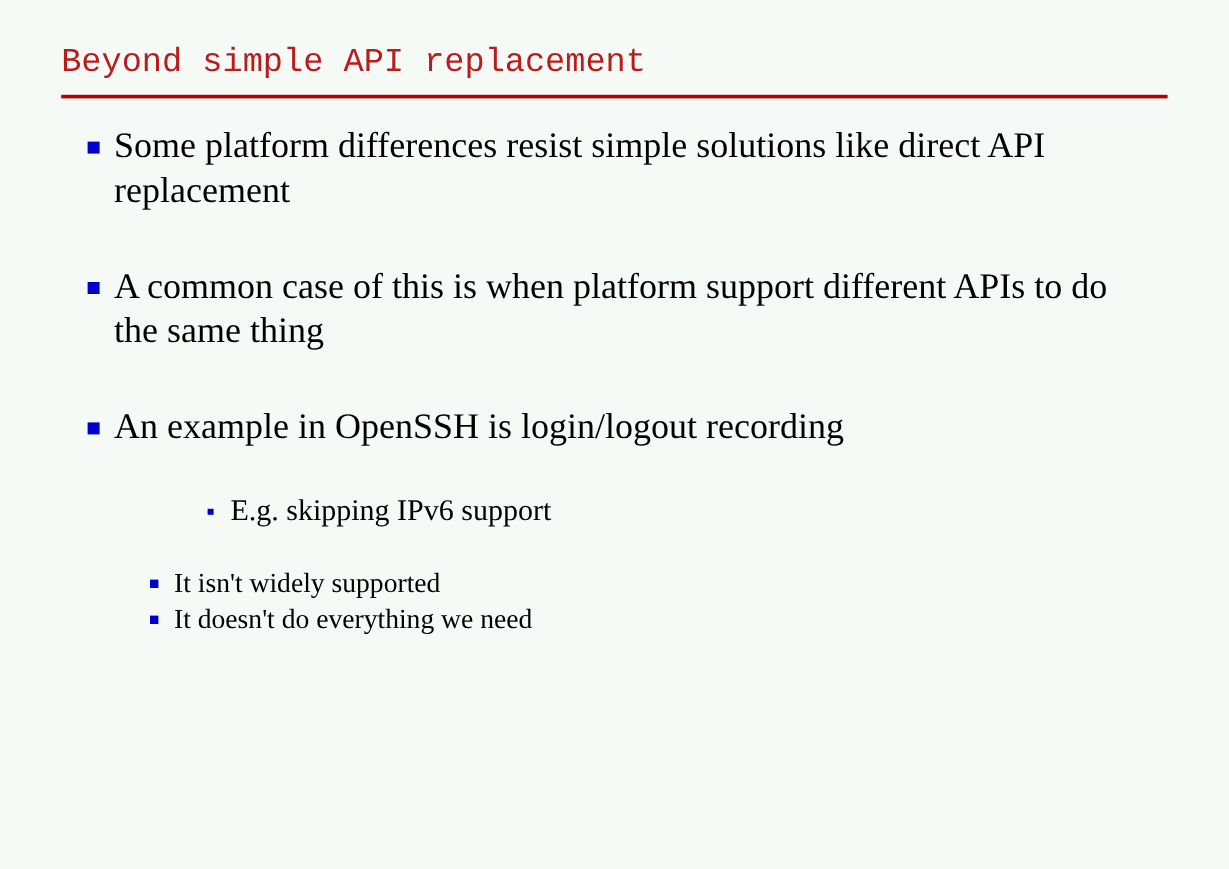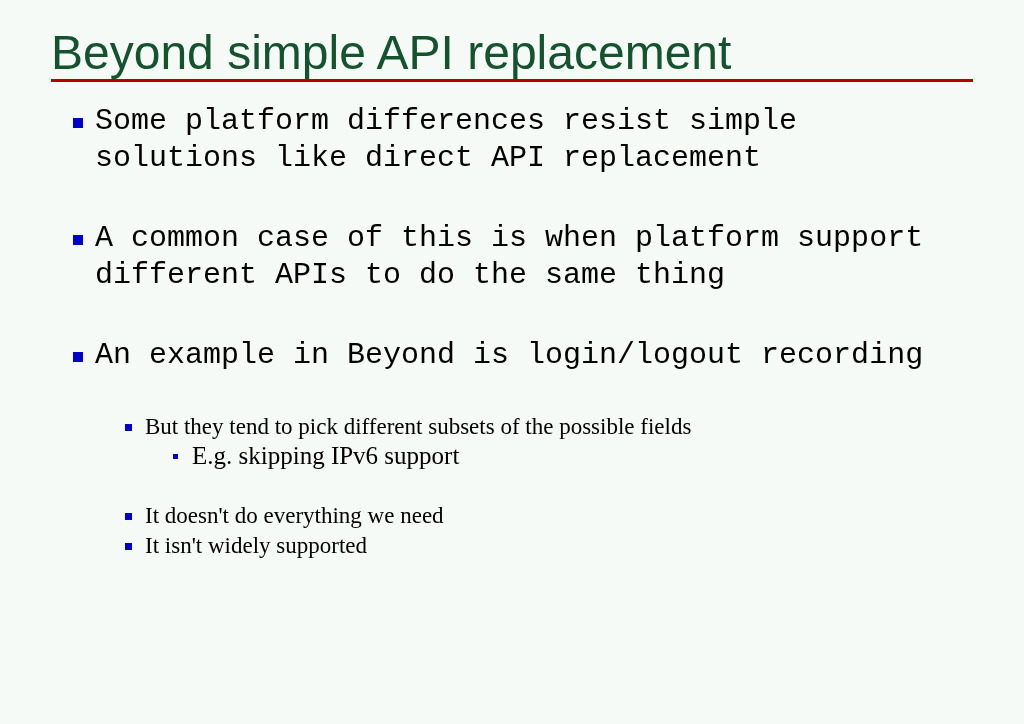--- a/index.html
+++ b/index.html
@@ -25,25 +25,25 @@
   }
 
   
   .slide-title-block {
     position: absolute;
     left: 51px;
     top: 30px;
     width: 922px;
   }
   .slide-title {
-    font-family: Liberation Sans, sans-serif;
-    font-size: 48px;
+    font-family: Liberation Mono, monospace;
+    font-size: 28px;
     line-height: 46px;
     font-weight: normal;
-    color: #14532d;
+    color: #b91c1c;
     margin: 0;
     padding: 0 0 2px 0;
     letter-spacing: 0px;
     white-space: nowrap;
   }
   .title-rule {
     width: 922px;
     height: 3px;
     background: #b40000;
     margin-top: 1px;
@@ -69,21 +69,20 @@
     position: absolute;
     left: 13px;
     top: 15px;
     width: 10px;
     height: 10px;
     background: #0000cc;
   }
   .lvl1 > .txt {
     display: block;
     max-width: 862px;
-    font-family: Liberation Mono, monospace;
   }
 
   
   .lvl2 {
     position: relative;
     padding-left: 85px;
     font-size: 23px;
     line-height: 30px;
   }
   .lvl2 > .marker {
@@ -136,43 +135,39 @@
 
     <div class="lvl1">
       <span class="marker"></span>
       <span class="txt">A common case of this is when platform support different APIs to do the same thing</span>
     </div>
 
     <div class="gap-lg"></div>
 
     <div class="lvl1">
       <span class="marker"></span>
-      <span class="txt">An example in Beyond is login/logout recording</span>
+      <span class="txt">An example in OpenSSH is login/logout recording</span>
     </div>
 
     <div class="gap-md"></div>
 
 
-    <div class="lvl2">
-      <span class="marker"></span>
-      <span class="txt">But they tend to pick different subsets of the possible fields</span>
-    </div>
 
     <div class="lvl3">
       <span class="marker"></span>
       <span class="txt">E.g. skipping IPv6 support</span>
     </div>
 
     <div class="gap-sm"></div>
 
 
     <div class="lvl2">
       <span class="marker"></span>
-      <span class="txt">It doesn't do everything we need</span>
+      <span class="txt">It isn't widely supported</span>
     </div>
 
     <div class="lvl2">
       <span class="marker"></span>
-      <span class="txt">It isn't widely supported</span>
+      <span class="txt">It doesn't do everything we need</span>
     </div>
 
   </div>
 </div>
 
 </body></html>

